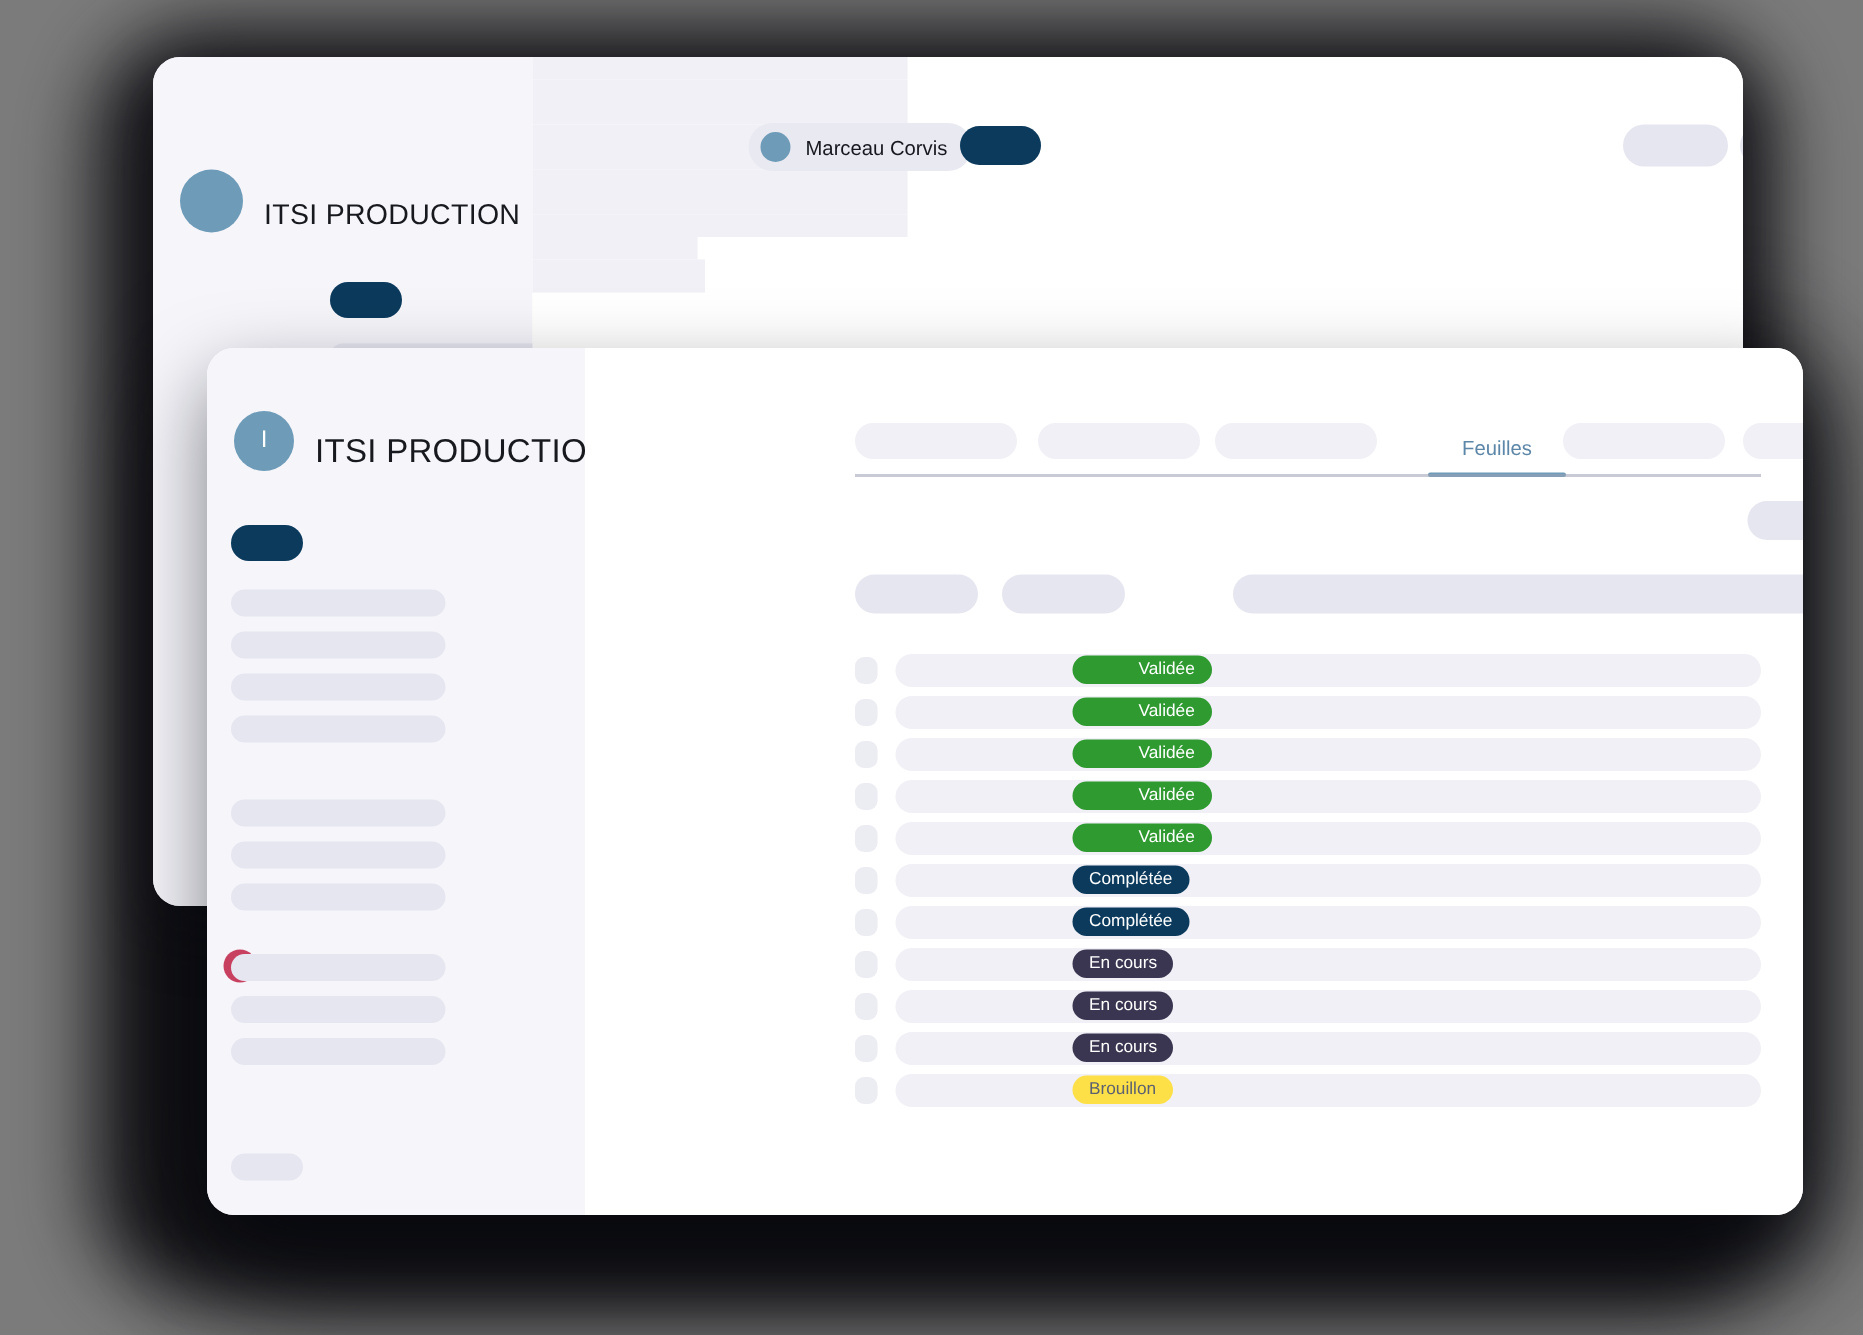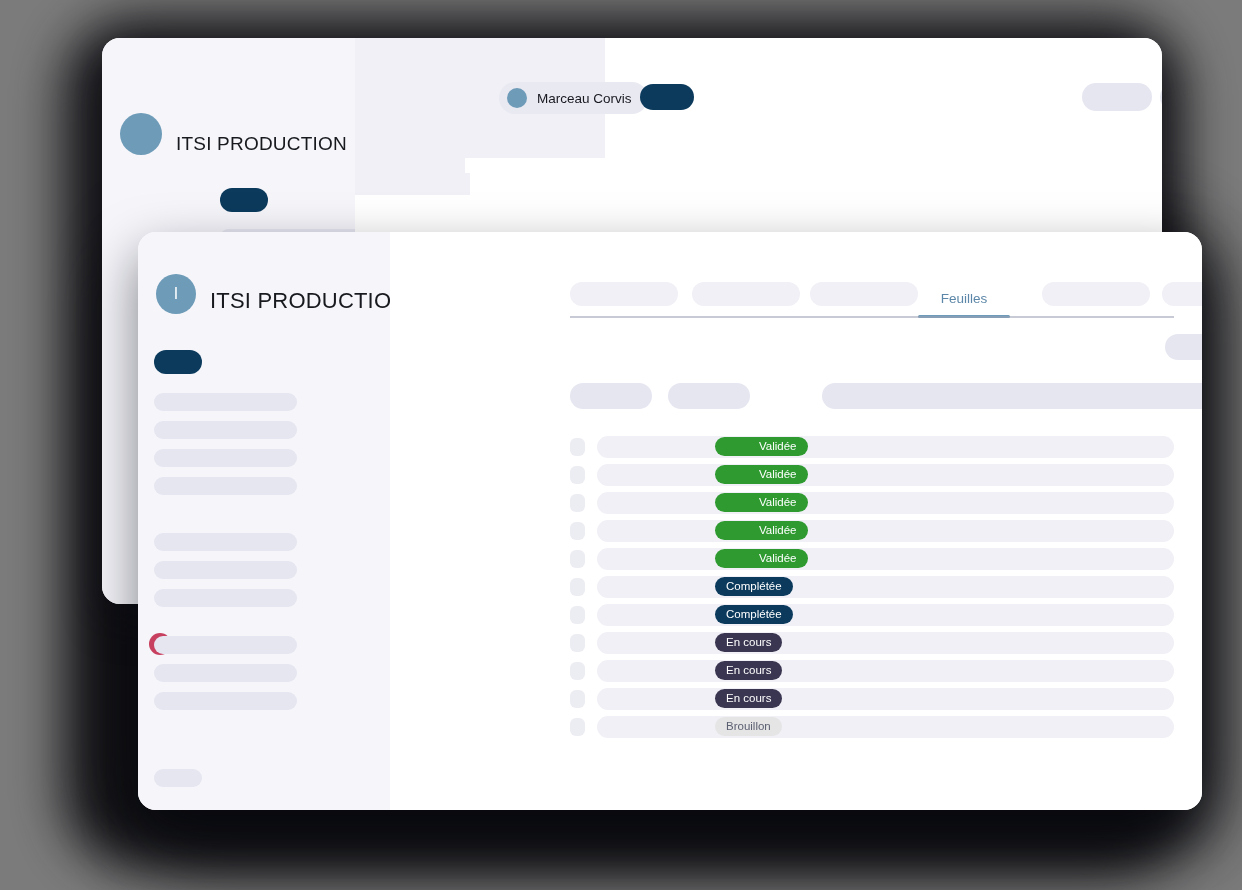--- a/index.html
+++ b/index.html
@@ -226,21 +226,21 @@
     padding: 0 11px;
     border-radius: 999px;
     font-size: 11.5px;
     color: #ffffff;
     white-space: nowrap;
     box-sizing: border-box;
   }
   .badge-validee   { background: #2e9a30; padding-left: 44px; }
   .badge-completee { background: #0b3a5c; }
   .badge-encours   { background: #3a3550; }
-  .badge-brouillon { background: #e5e5e5; color: #5b6072; }
+  .badge-brouillon { background: #fde047; color: #5b6072; }
 </style>
 </head>
 <body>
 
 <div id="stage">
 
   <div class="shadow-blob"></div>
   <div class="shadow-blob2"></div>
 
   <div class="window" id="back-window">
@@ -326,21 +326,21 @@
 
       <div class="sk" style="left:16px;top:537px;width:48px;height:18px;"></div>
     </div>
 
     <div class="w-main">
 
       <div class="tabbar">
         <div class="tab" style="left:0px;width:108px;"></div>
         <div class="tab" style="left:122px;width:108px;"></div>
         <div class="tab" style="left:240px;width:108px;"></div>
-        <div class="tab-active" style="left:348px;width:92px;">
+        <div class="tab-active" style="left:382px;width:92px;">
           <span>Feuilles</span>
         </div>
         <div class="tab" style="left:472px;width:108px;"></div>
         <div class="tab" style="left:592px;width:108px;"></div>
       </div>
       <div class="tabbar-rule"></div>
 
       <div class="sk" style="left:775px;top:102px;width:110px;height:26px;"></div>
       <div class="sk" style="left:180px;top:151px;width:82px;height:26px;"></div>
       <div class="sk" style="left:278px;top:151px;width:82px;height:26px;"></div>

